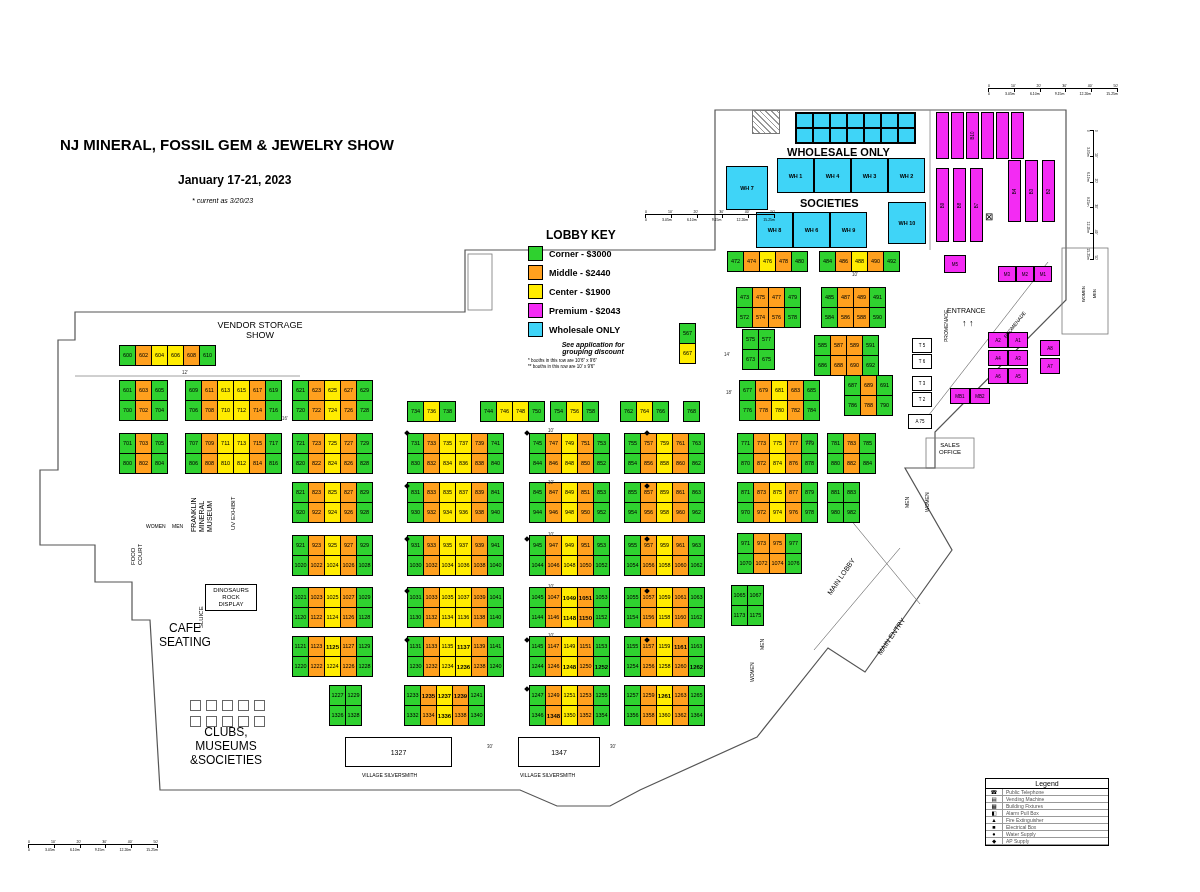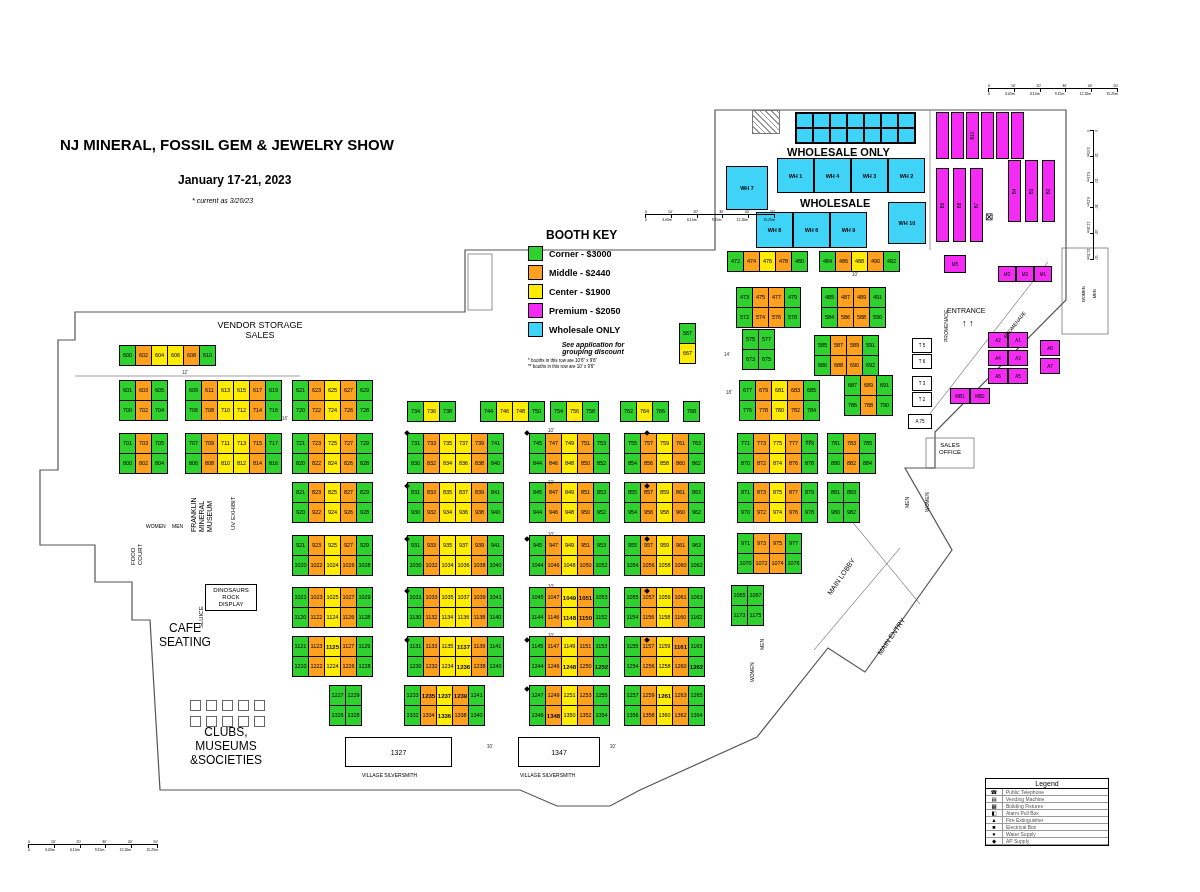--- a/index.html
+++ b/index.html
@@ -68,37 +68,37 @@
     <rect x="468" y="254" width="24" height="56" fill="none" stroke="#777" stroke-width="0.8"></rect>
     <rect x="926" y="438" width="48" height="30" fill="none" stroke="#777" stroke-width="0.8"></rect>
     <rect x="1062" y="248" width="46" height="86" fill="none" stroke="#777" stroke-width="0.8"></rect>
   </svg>
 
   <div id="title">NJ MINERAL, FOSSIL GEM &amp; JEWELRY SHOW</div>
   <div id="showdate">January 17-21, 2023</div>
   <div id="curnote">* current as 3/20/23</div>
 
   <div id="boothkey">
-    <div class="bk-title">BOOTH KEY</div>
+    <div class="bk-title">LOBBY KEY</div>
     <div id="key-items">
         <div class="key-item">
           <div class="key-swatch" style="background: rgb(47, 209, 47);"></div>
           <div class="key-label">Corner - $3000</div>
         </div>
         <div class="key-item">
           <div class="key-swatch" style="background: rgb(255, 160, 30);"></div>
           <div class="key-label">Middle - $2440</div>
         </div>
         <div class="key-item">
           <div class="key-swatch" style="background: rgb(255, 236, 0);"></div>
           <div class="key-label">Center - $1900</div>
         </div>
         <div class="key-item">
           <div class="key-swatch" style="background: rgb(243, 43, 243);"></div>
-          <div class="key-label">Premium - $2050</div>
+          <div class="key-label">Premium - $2043</div>
         </div>
         <div class="key-item">
           <div class="key-swatch" style="background: rgb(63, 212, 247);"></div>
           <div class="key-label">Wholesale ONLY</div>
         </div>
       </div>
     <div id="key-note" style="white-space:pre-line;">See application for
 grouping discount</div>
     <div id="key-fn">
         <div>* booths in this row are 10'6" x 9'6"</div>
@@ -867,23 +867,23 @@
       <div class="pmc" style="left: 950px; top: 388px; width: 18px; height: 14px;">MB1</div>
       <div class="pmc" style="left: 970px; top: 388px; width: 18px; height: 14px;">MB2</div>
       <div class="bigbooth" style="left: 345px; top: 737px; width: 105px; height: 28px;">1327</div>
       <div class="bigbooth" style="left: 518px; top: 737px; width: 80px; height: 28px;">1347</div>
       <div class="tbox" style="left: 912px; top: 338px; width: 18px; height: 13px;">T 5</div>
       <div class="tbox" style="left: 912px; top: 354px; width: 18px; height: 13px;">T 6</div>
       <div class="tbox" style="left: 912px; top: 376px; width: 18px; height: 13px;">T 3</div>
       <div class="tbox" style="left: 912px; top: 392px; width: 18px; height: 13px;">T 2</div>
       <div class="tbox" style="left: 908px; top: 414px; width: 22px; height: 13px;">A 75</div>
       <div class="lbl" style="left: 205px; top: 320px; width: 110px; font-size: 9px; text-align: center;">VENDOR STORAGE
-SALES</div>
+SHOW</div>
       <div class="lbl" style="left: 787px; top: 146px; font-size: 11px; font-weight: bold;">WHOLESALE ONLY</div>
-      <div class="lbl" style="left: 800px; top: 197px; font-size: 11px; font-weight: bold;">WHOLESALE</div>
+      <div class="lbl" style="left: 800px; top: 197px; font-size: 11px; font-weight: bold;">SOCIETIES</div>
       <div class="lbl" style="left: 947px; top: 307px; font-size: 7px;">ENTRANCE</div>
       <div class="lbl" style="left: 962px; top: 318px; font-size: 9px;">↑ ↑</div>
       <div class="lbl" style="left: 985px; top: 211px; font-size: 10px;">⊠</div>
       <div class="lbl" style="left: 944px; top: 342px; font-size: 5px; transform-origin: 0px 0px; transform: rotate(-90deg);">PROMENADE</div>
       <div class="lbl" style="left: 1003px; top: 336px; font-size: 5px; transform-origin: 0px 0px; transform: rotate(-52deg);">PROMENADE</div>
       <div class="lbl" style="left: 1082px; top: 302px; font-size: 4px; transform-origin: 0px 0px; transform: rotate(-90deg);">WOMEN</div>
       <div class="lbl" style="left: 1093px; top: 298px; font-size: 4px; transform-origin: 0px 0px; transform: rotate(-90deg);">MEN</div>
       <div class="lbl" style="left: 930px; top: 442px; width: 40px; font-size: 6px; text-align: center;">SALES
 OFFICE</div>
       <div class="lbl" style="left: 826px; top: 592px; font-size: 7px; transform-origin: 0px 0px; transform: rotate(-55deg);">MAIN LOBBY</div>

